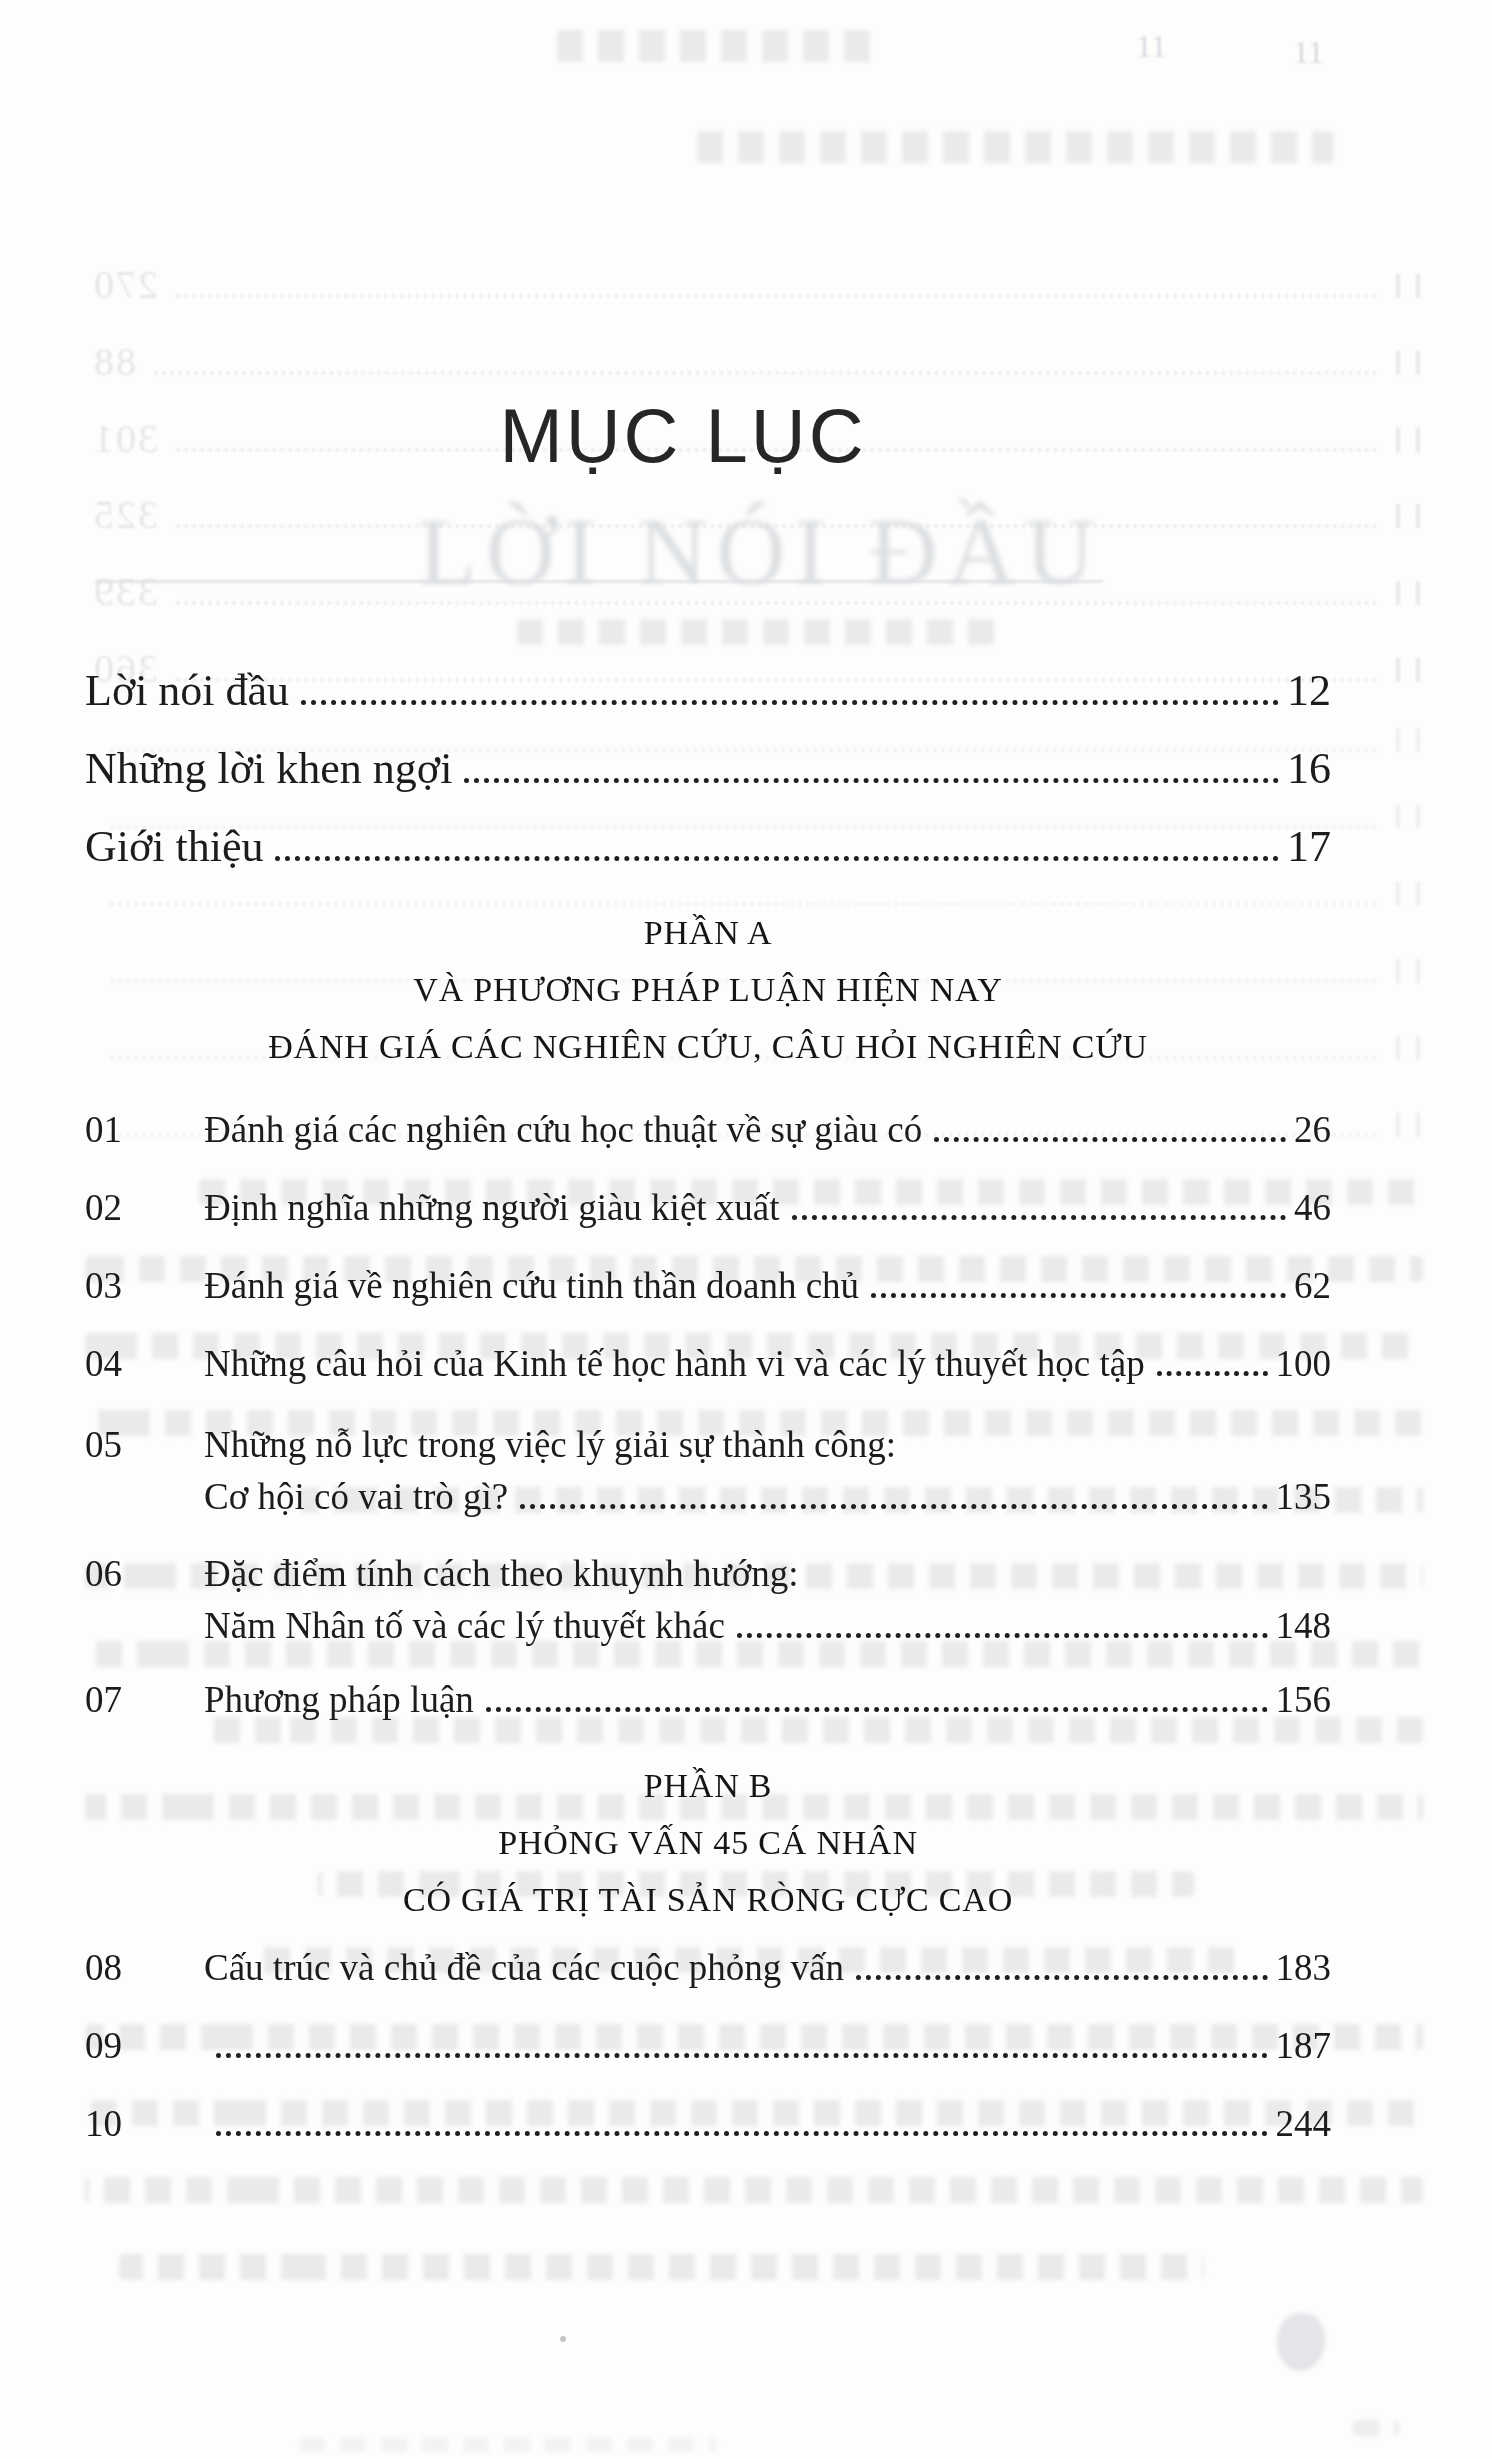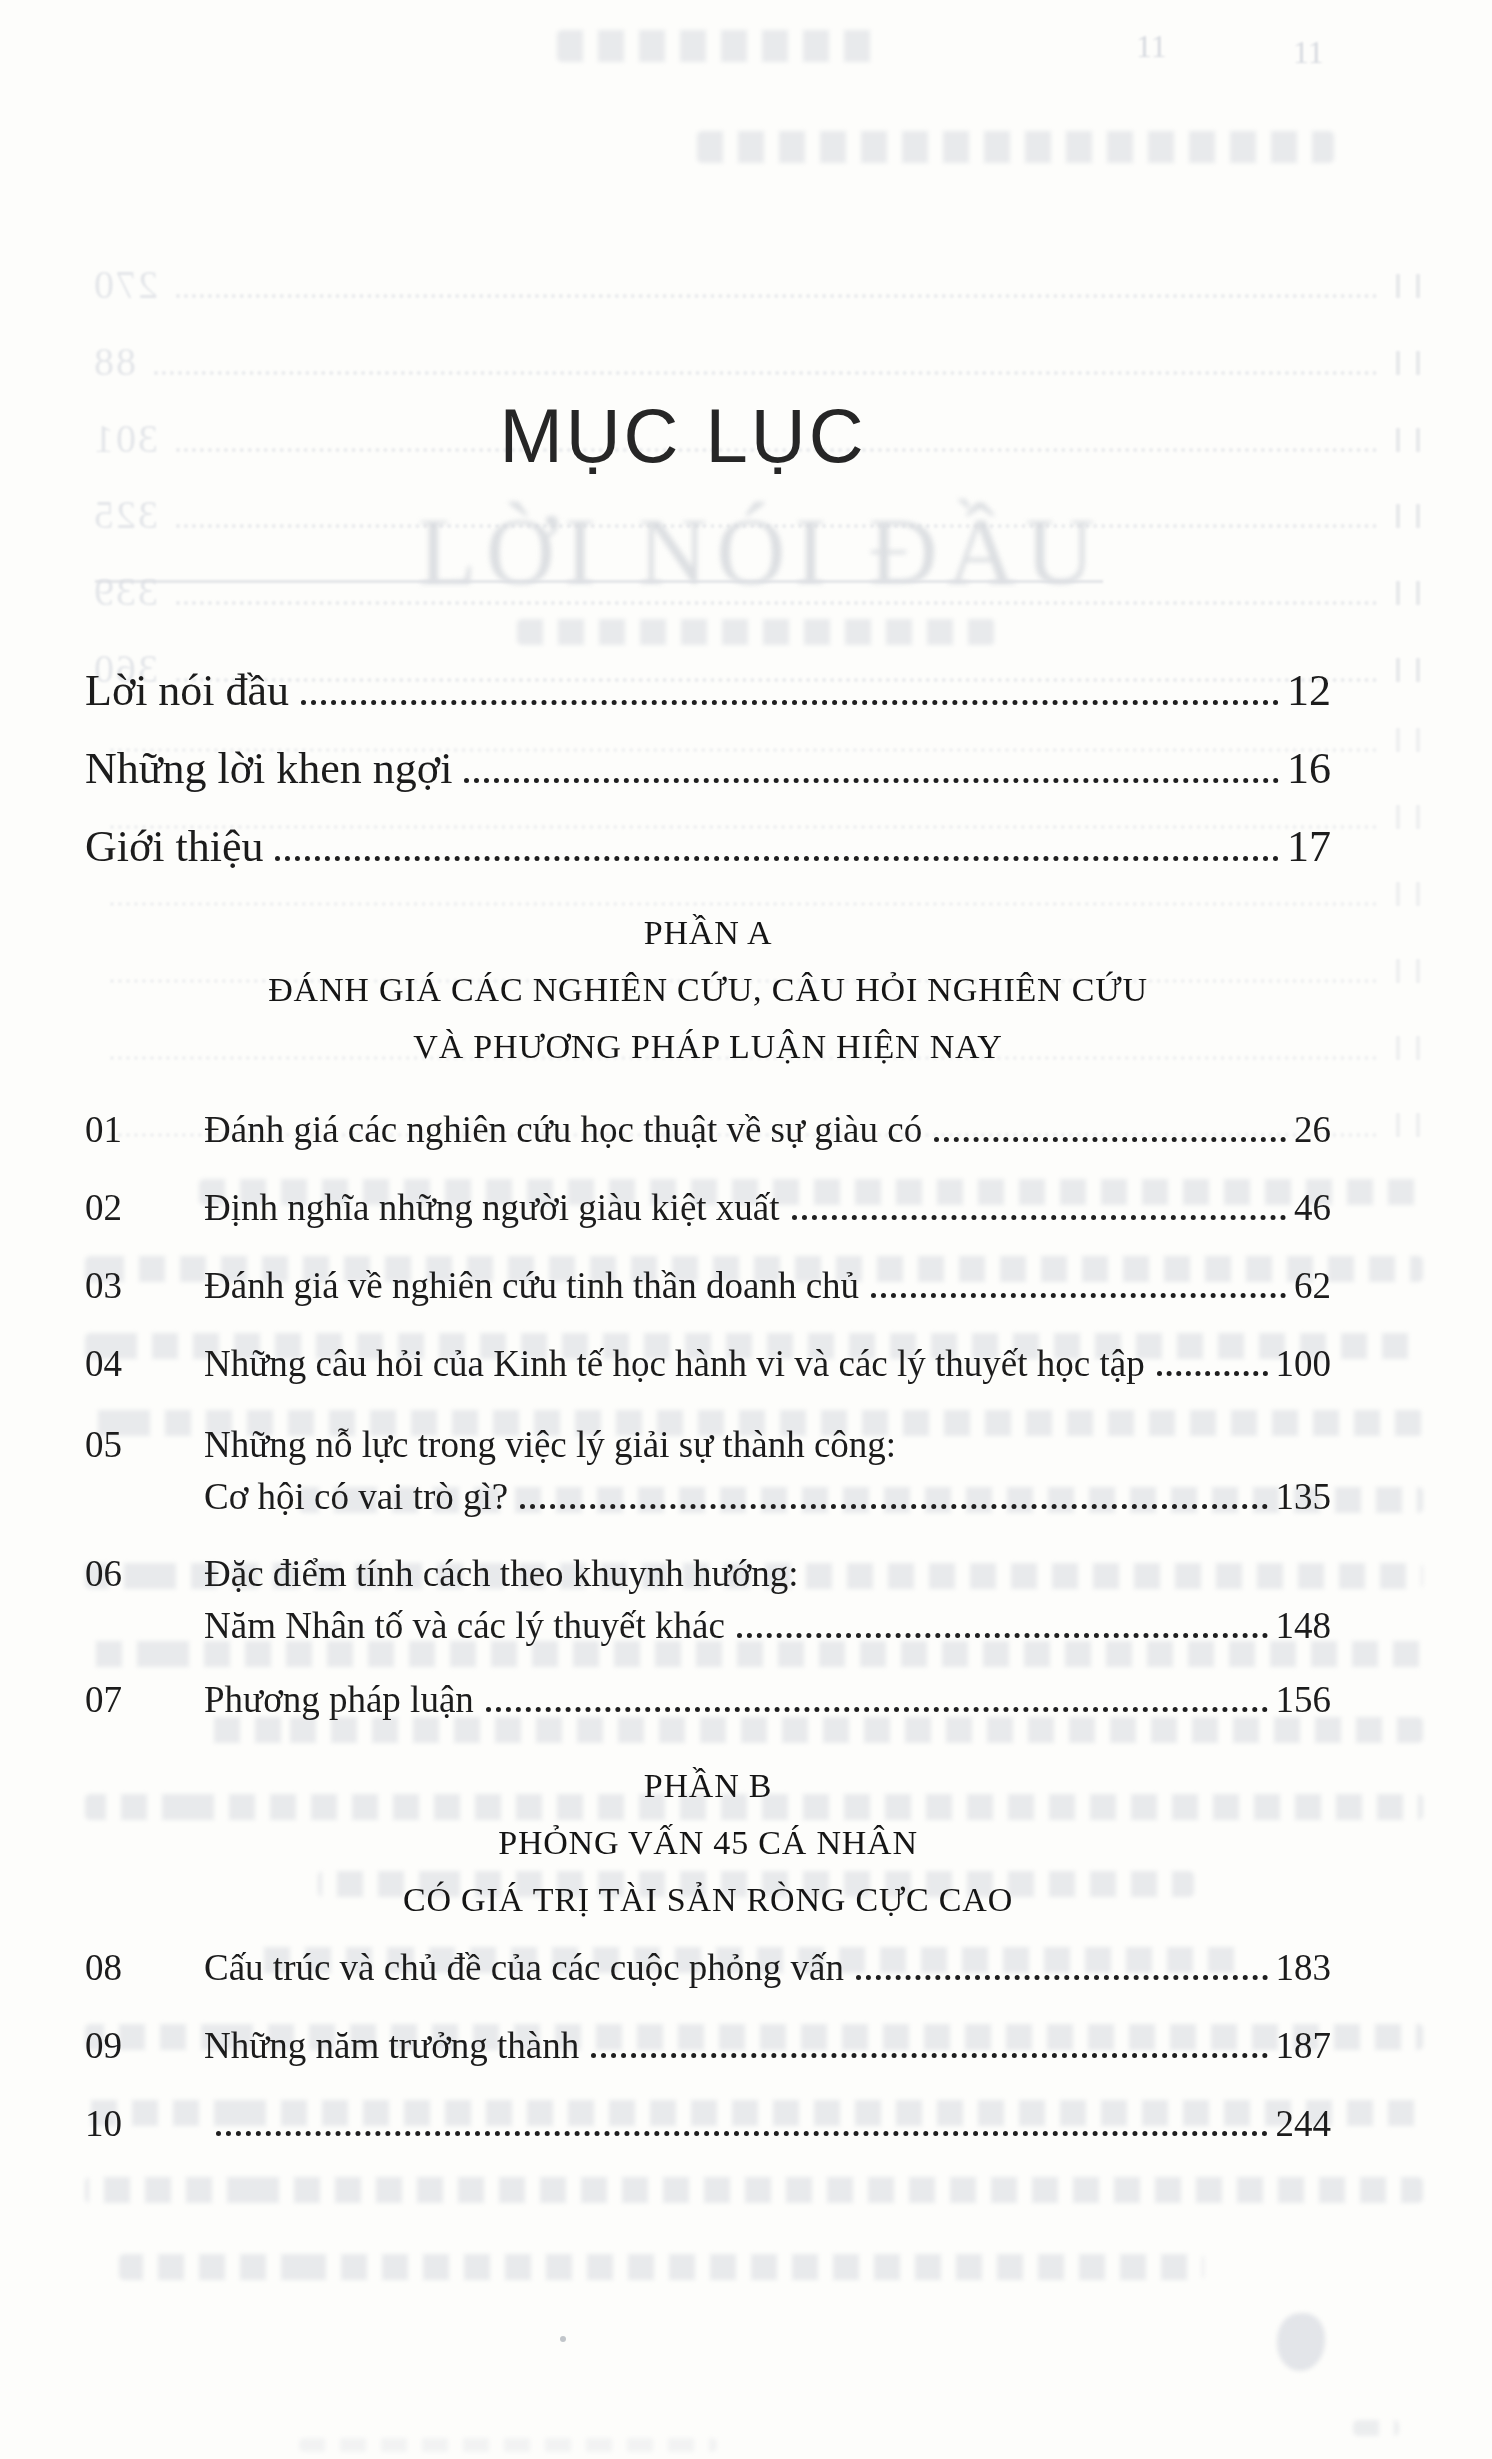--- a/index.html
+++ b/index.html
@@ -162,22 +162,22 @@
         <div class="row">
           <span class="t">Giới thiệu</span>
           <span class="leader"></span>
           <span class="pg">17</span>
         </div>
       </div>
     <div id="sections">
         <div class="section">
           <div class="section-heading" style="margin-top: 5px; margin-bottom: 32px;">
             <div>PHẦN A</div>
+            <div>VÀ PHƯƠNG PHÁP LUẬN HIỆN NAY</div>
             <div>ĐÁNH GIÁ CÁC NGHIÊN CỨU, CÂU HỎI NGHIÊN CỨU</div>
-            <div>VÀ PHƯƠNG PHÁP LUẬN HIỆN NAY</div>
           </div>
           <div class="chapters">
             <div class="row">
               <span class="num">01</span>
               <span class="t">Đánh giá các nghiên cứu học thuật về sự giàu có</span>
               <span class="leader"></span>
               <span class="pg">26</span>
             </div>
             <div class="row">
               <span class="num">02</span>
@@ -229,21 +229,20 @@
           </div>
           <div class="chapters">
             <div class="row">
               <span class="num">08</span>
               <span class="t">Cấu trúc và chủ đề của các cuộc phỏng vấn</span>
               <span class="leader"></span>
               <span class="pg">183</span>
             </div>
             <div class="row">
               <span class="num">09</span>
-              <span class="t">Những năm trưởng thành</span>
               <span class="leader"></span>
               <span class="pg">187</span>
             </div>
             <div class="row">
               <span class="num">10</span>
               <span class="leader"></span>
               <span class="pg">244</span>
             </div>
           </div>
         </div>

